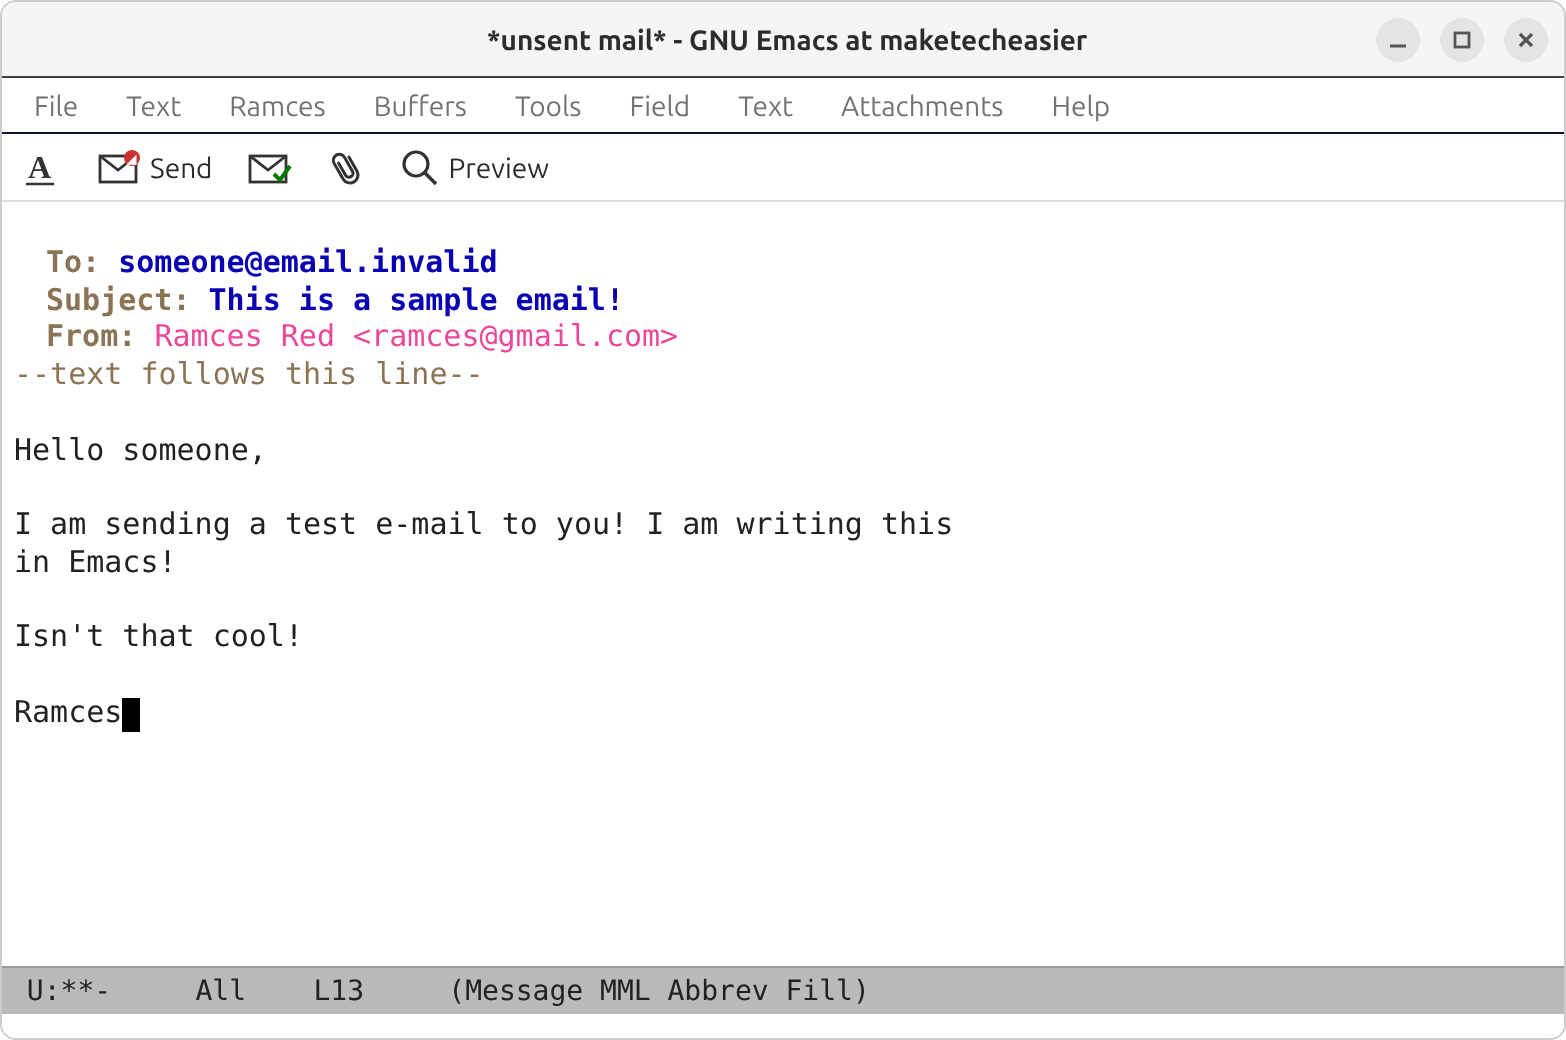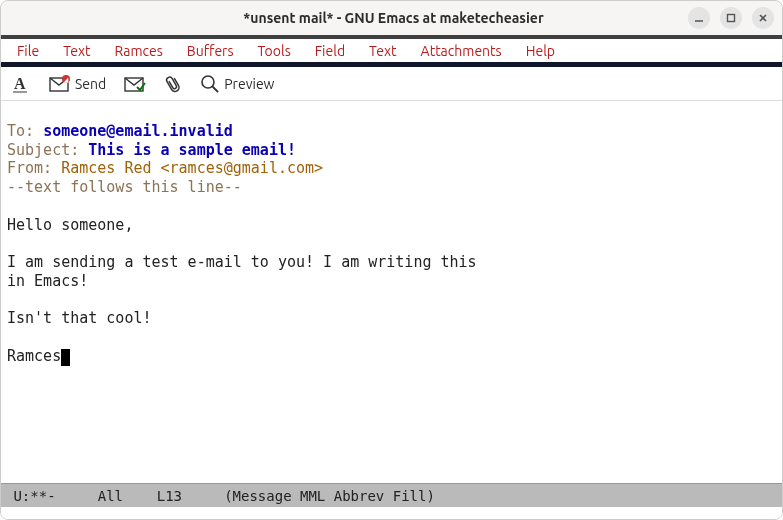--- a/index.html
+++ b/index.html
@@ -11,21 +11,21 @@
       display: flex;
       flex-direction: column;
       border: 1px solid #ccc;
       border-radius: 8px;
       overflow: hidden;
     }
     
     .titlebar {
       height: 38px;
       background: #f6f5f4;
-      border-bottom: 4px solid #404040;
+      border-bottom: 1px solid #404040;
       display: flex;
       align-items: center;
       padding: 0 8px;
       border-radius: 8px 8px 0 0;
     }
     .titlebar-spacer-left { width: 90px; }
     .titlebar-title {
       flex: 1;
       text-align: center;
       font-size: 14px;
@@ -39,26 +39,26 @@
       background: #e4e4e4;
       display: flex;
       align-items: center;
       justify-content: center;
     }
     .winbtn svg { width: 10px; height: 10px; }
     
     .menubar {
       height: 28px;
       background: #fff;
-      border-bottom: 5px solid #0f172a;
+      border-bottom: 1px solid #0f172a;
       display: flex;
       align-items: center;
       padding: 0 4px;
       font-size: 14px;
-      color: #b91c1c;
+      color: #737373;
     }
     .menuitem { padding: 3px 12px; cursor: pointer; }
     
     .toolbar {
       height: 34px;
       background: #fff;
       border-bottom: 1px solid #ddd;
       display: flex;
       align-items: center;
       padding: 0 10px;
@@ -72,23 +72,23 @@
     .editor {
       flex: 1;
       font-family: "DejaVu Sans Mono", "Liberation Mono", monospace;
       font-size: 15px;
       line-height: 1.25;
       padding: 2px 6px;
       color: #222;
       white-space: pre;
       overflow: hidden;
     }
-    .hdr-label { color: #8b7355; font-weight: normal; }
+    .hdr-label { color: #8b7355; font-weight: bold; margin-left: 16px; }
     .hdr-value-blue { color: #0a00b3; font-weight: bold; }
-    .hdr-value-green { color: #a16207; text-align: center; }
+    .hdr-value-green { color: #ec4899; text-align: center; }
     .sep-line { color: #8b7355; font-weight: normal; }
     .cursor {
       display: inline-block;
       width: 9px; height: 17px;
       background: #000;
       vertical-align: text-bottom;
       margin-bottom: -1px;
     }
     
     .modeline {

